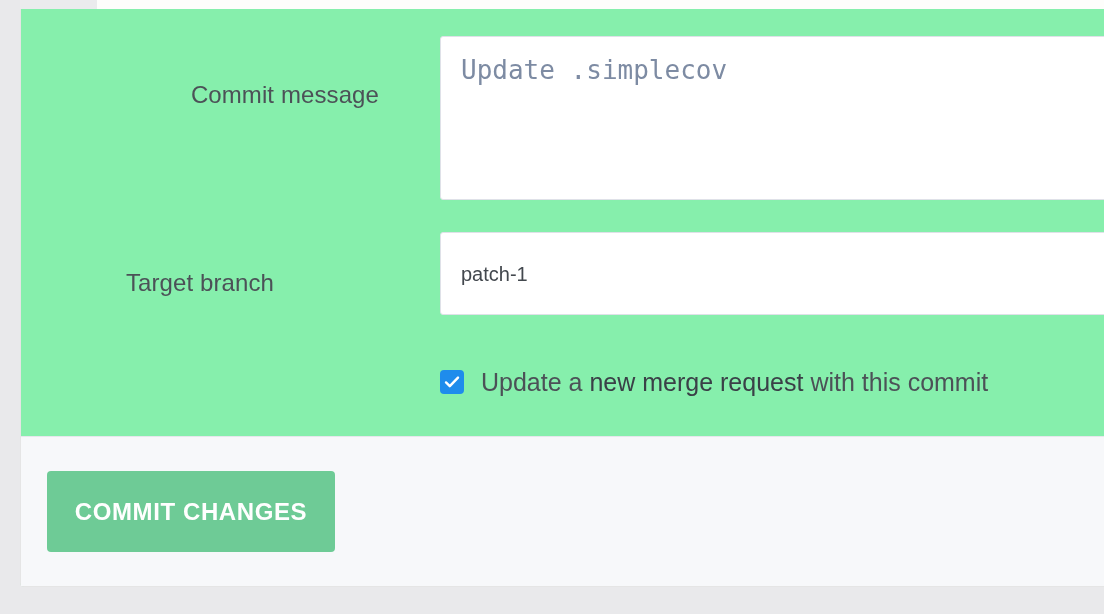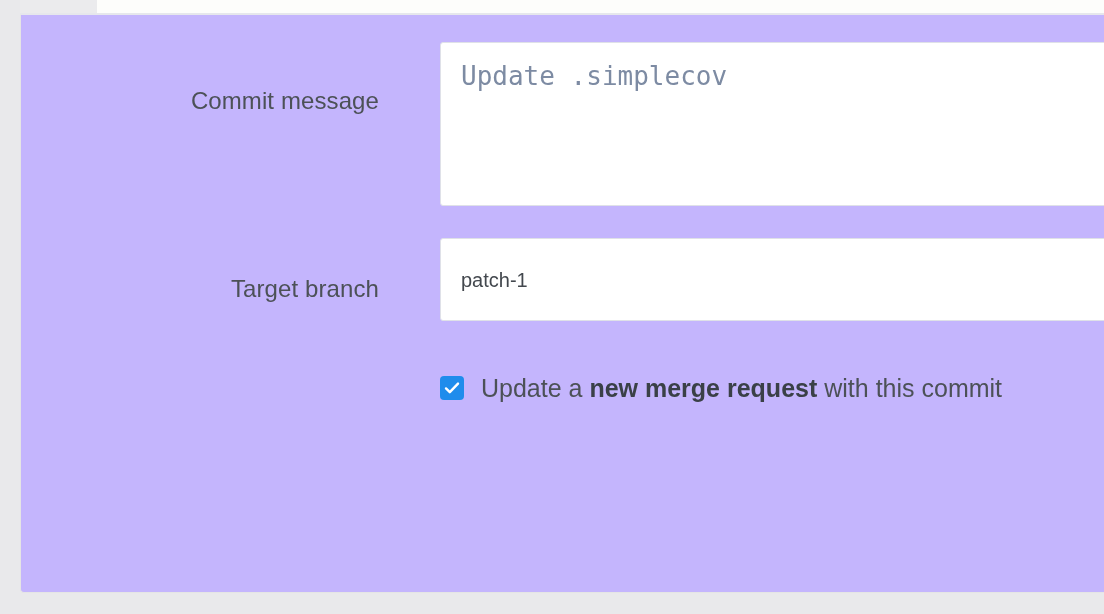--- a/index.html
+++ b/index.html
@@ -47,24 +47,24 @@
     top: 13px;
     width: 1084px;
     height: 2px;
     background: #e6e7ec;
   }
 
   
   .card {
     position: absolute;
     left: 20px;
-    top: 15px;
+    top: 9px;
     width: 1084px;
     height: 578px;
-    background: #c4b5fd;
+    background: #86efac;
     border: 1px solid #e5e5e5;
     border-right: none;
     border-top: none;
     border-bottom-left-radius: 4px;
     box-sizing: border-box;
   }
 
   .card-body {
     position: relative;
     height: 427px;
@@ -84,21 +84,21 @@
     position: absolute;
     left: 0;
     width: 358px;
     text-align: right;
     font-size: 24px;
     line-height: 30px;
     color: #4c5157;
     letter-spacing: 0.1px;
   }
   .row-message .field-label { top: 44px; }
-  .row-branch  .field-label { top: 36px; }
+  .row-branch  .field-label { top: 36px; text-align: center; }
 
   .field-control {
     position: absolute;
     left: 419px;
     right: -60px;
   }
 
   .textarea-box {
     height: 164px;
     background: #ffffff;
@@ -153,21 +153,21 @@
     left: 3px;
     top: 3px;
   }
   .checkbox-label {
     font-size: 25px;
     line-height: 30px;
     color: #4c5157;
     white-space: nowrap;
   }
   .checkbox-label b {
-    font-weight: bold;
+    font-weight: normal;
     color: #3a4047;
   }
 
   
   .card-footer {
     position: absolute;
     left: 0;
     right: 0;
     top: 427px;
     height: 150px;
@@ -231,14 +231,17 @@
           <svg width="18" height="18" viewBox="0 0 18 18">
             <path d="M3 9.4 L6.8 13.2 L15 4.6" fill="none" stroke="#ffffff" stroke-width="2.4" stroke-linecap="round" stroke-linejoin="round"></path>
           </svg>
         </span>
         <span class="checkbox-label"><span>Update a </span><b>new merge request</b><span> with this commit</span></span>
       </div>
     </div>
 
   </div>
 
+  <div class="card-footer">
+    <button class="commit-button">Commit changes</button>
+  </div>
 
 </div>
 
 </body></html>

